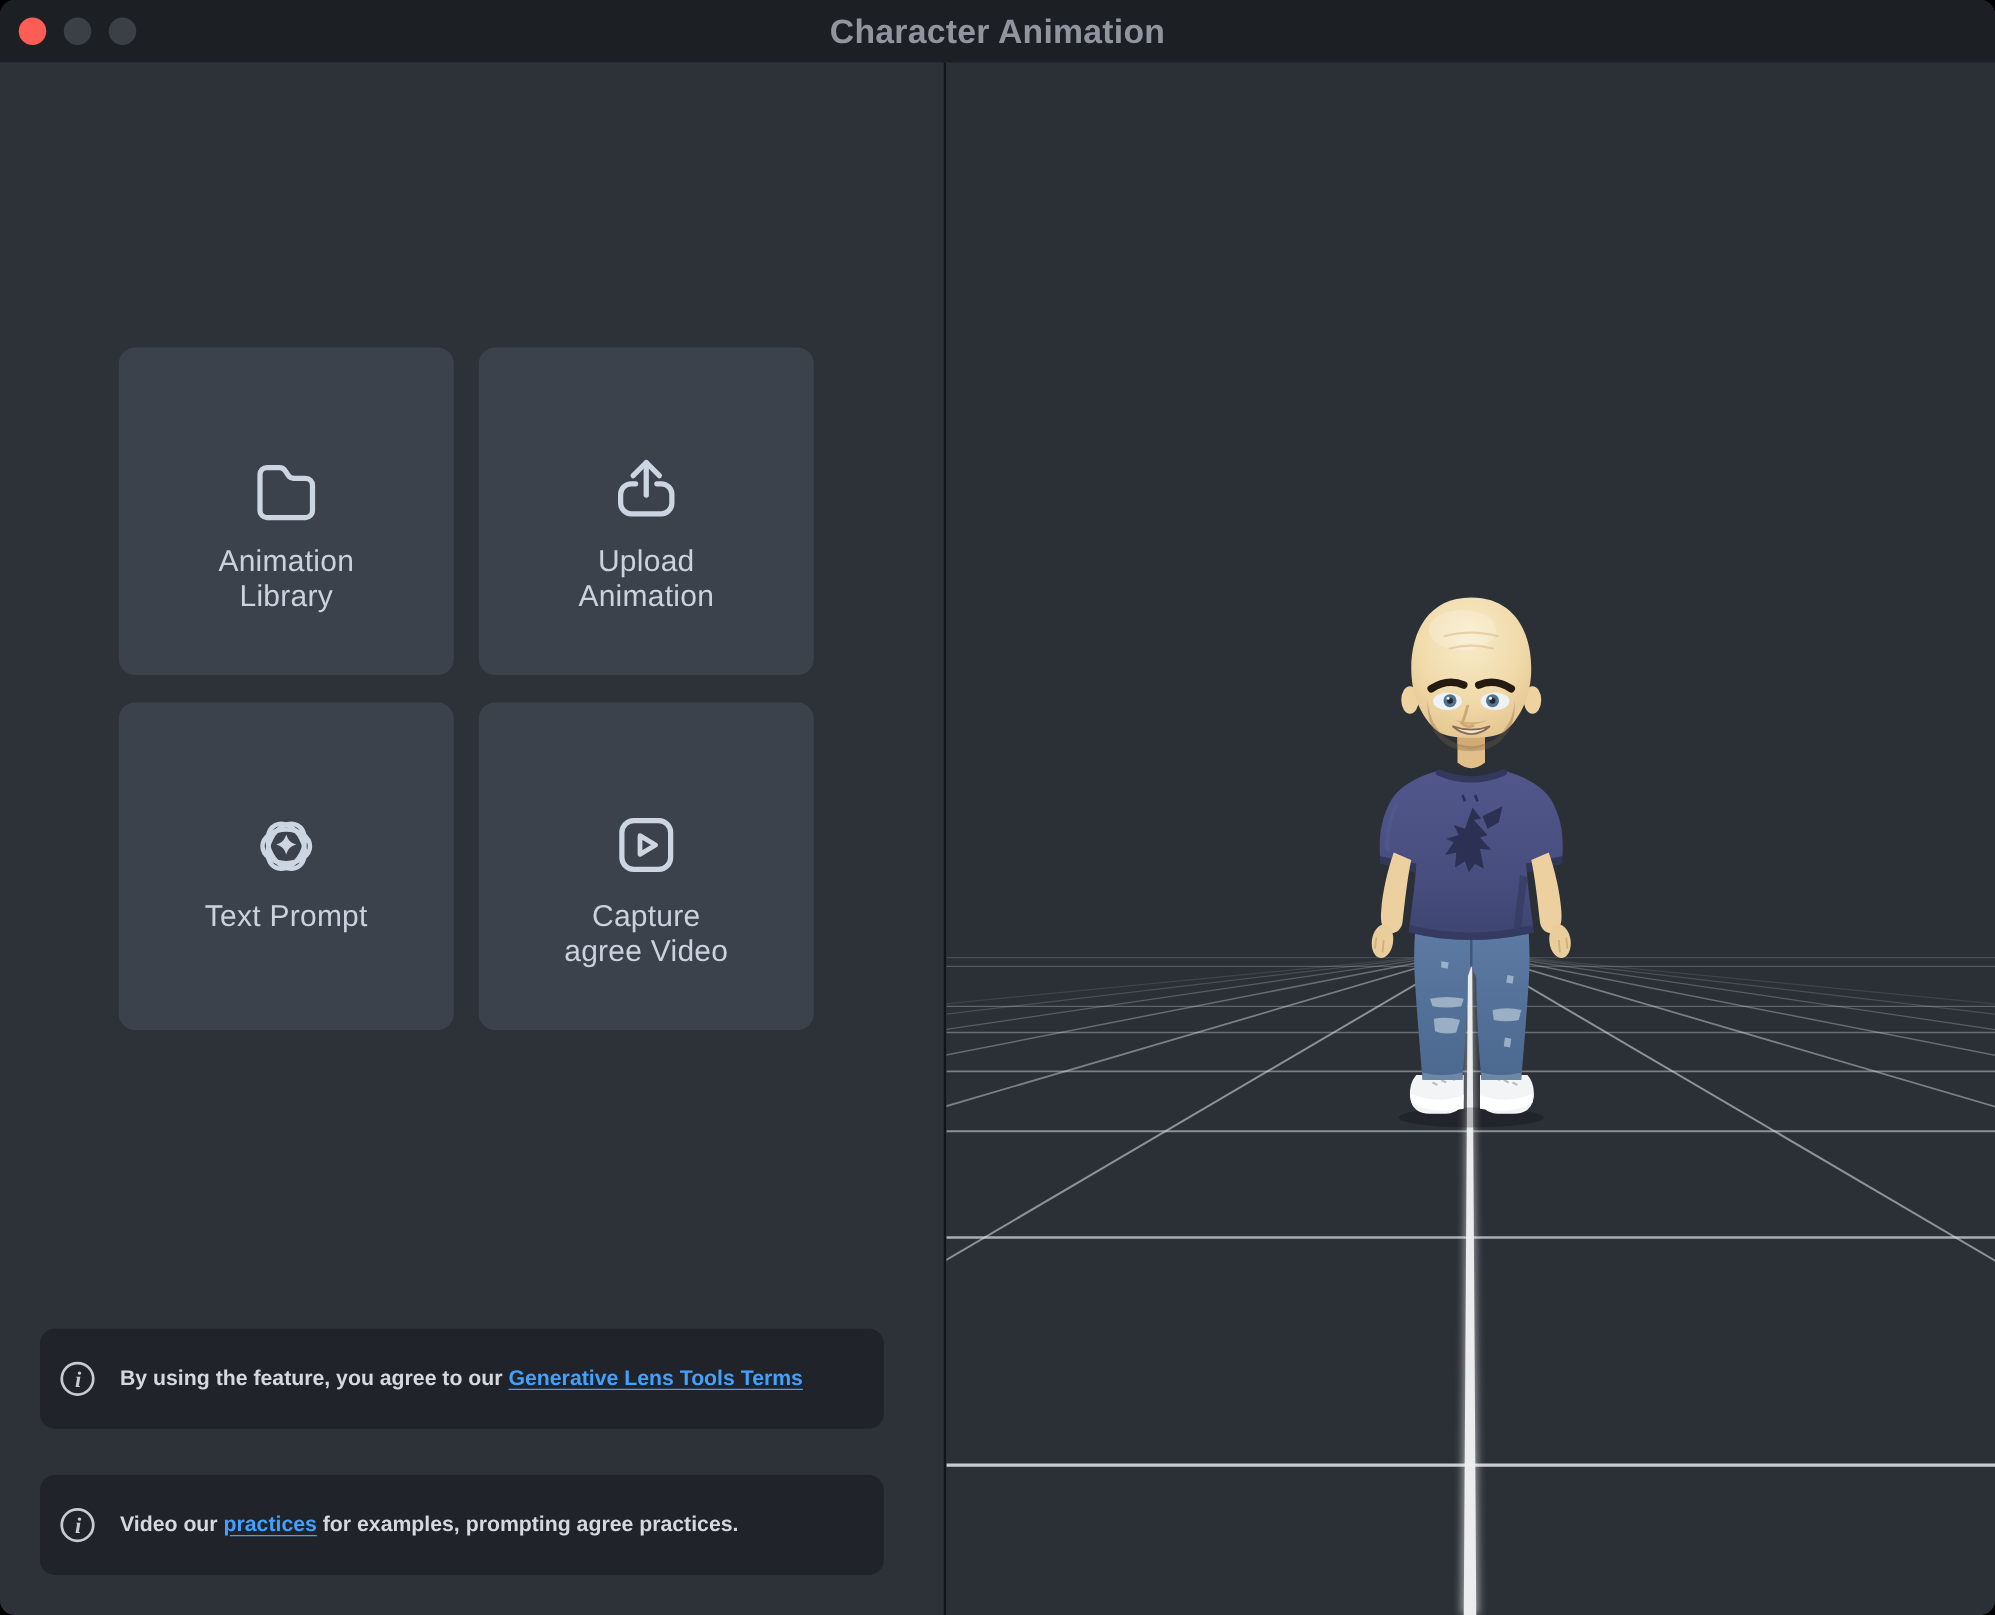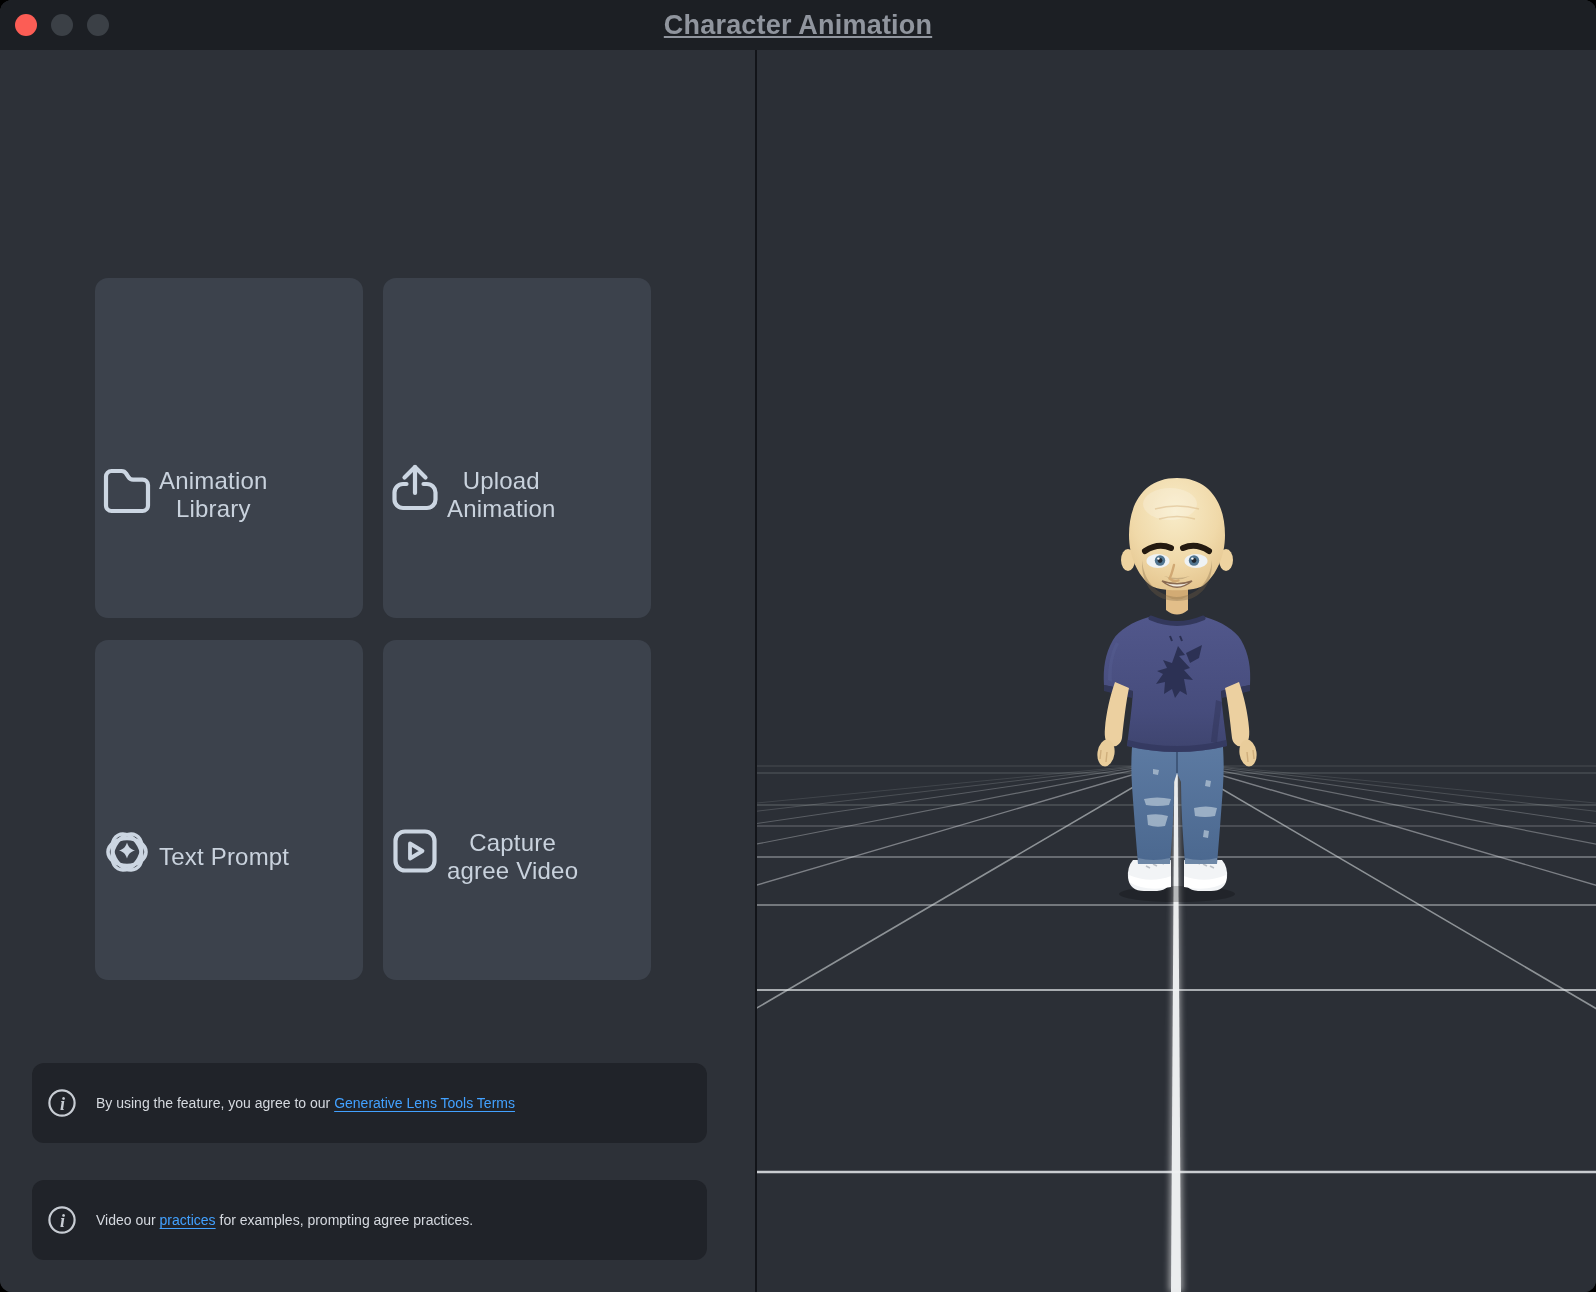--- a/index.html
+++ b/index.html
@@ -11,52 +11,52 @@
   }
   
   .titlebar{
     position:relative;height:50px;background:#1c1f24;
     display:flex;align-items:center;justify-content:center;
   }
   .traffic{position:absolute;left:15px;top:14px;display:flex;gap:14px;}
   .traffic .dot{width:22px;height:22px;border-radius:50%;}
   .dot.red{background:#fc5d55;}
   .dot.gray{background:#3b4046;}
-  .title{font-size:27px;font-weight:bold;color:#90959e;letter-spacing:.2px;text-decoration:underline;}
+  .title{font-size:27px;font-weight:bold;color:#90959e;letter-spacing:.2px;}
   
   .content{display:flex;height:1242px;}
   .left-panel{
     position:relative;width:757px;background:#2d3138;
     border-right:2px solid #121419;flex:none;
   }
   .cards{
     position:absolute;left:95px;top:228px;
     display:grid;grid-template-columns:268px 268px;gap:22px 20px;
   }
   .card{
-    height:340px;border-radius:13px;background:#3c424c;
-    display:flex;flex-direction:row;align-items:center;
+    height:262px;border-radius:13px;background:#3c424c;
+    display:flex;flex-direction:column;align-items:center;
     padding-top:82px;cursor:pointer;
   }
   .card .ic{width:64px;height:64px;flex:none;}
   .card .lbl{
     margin-top:12px;font-size:24px;line-height:28px;color:#c9d2dd;
     text-align:center;white-space:pre-line;letter-spacing:.2px;
   }
   
   .notice{
     position:absolute;left:32px;width:675px;min-height:80px;
     background:#202329;border-radius:12px;
     display:flex;align-items:center;gap:19px;
     padding:14px 22px 14px 14px;
   }
   .notice.n1{top:1013px;}
   .notice.n2{top:1130px;}
   .notice .info{width:30px;height:30px;flex:none;margin-left:1px;}
-  .notice .txt{font-size:14px;line-height:36px;color:#d5d9df;}
+  .notice .txt{font-size:17px;line-height:36px;color:#d5d9df;font-weight:bold;}
   .notice a{color:#42a1ff;text-decoration:underline;text-underline-offset:3px;cursor:pointer;}
   
   .viewport{position:relative;flex:1;background:#2b2f36;overflow:hidden;}
   .gridsvg{position:absolute;left:0;top:0;}
   .avatar{position:absolute;left:263px;top:420px;}
 </style>
 </head>
 <body>
 
 <div class="window">

